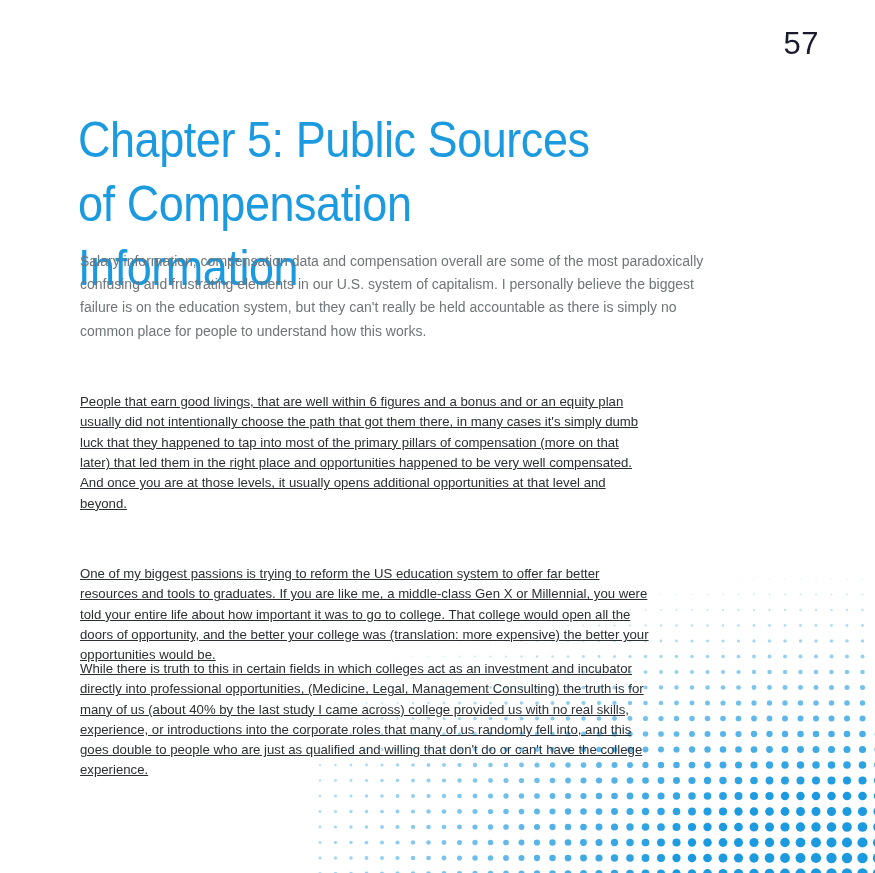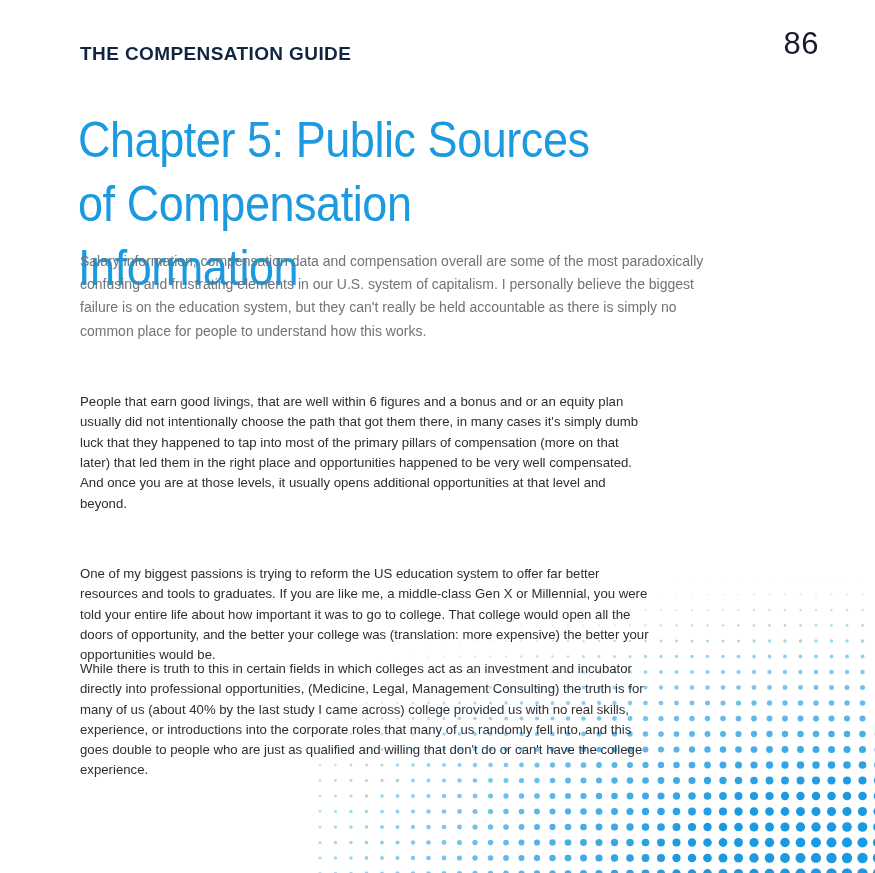--- a/index.html
+++ b/index.html
@@ -89,20 +89,21 @@
   }
 
   .body-block {
     position: absolute;
     left: 80px;
     width: 570px;
     font-size: 13.2px;
     line-height: 20.3px;
     color: #2b2f33;
     font-family: "Liberation Sans", sans-serif;
+    text-decoration: underline;
   }
 
   .body-block.b1 { top: 379px; }
   .body-block.b2 { top: 551px; }
   .body-block.b3 { top: 647px; margin-top: 12px; }
 </style>
 </head>
 <body>
 
 <div class="page">
@@ -827,23 +828,22 @@
       <circle cx="501.0" cy="346.0" r="5.10" fill="#1b9ae0" fill-opacity="1.00"></circle>
       <circle cx="516.5" cy="346.0" r="5.19" fill="#1b9ae0" fill-opacity="1.00"></circle>
       <circle cx="532.0" cy="346.0" r="5.20" fill="#1b9ae0" fill-opacity="1.00"></circle>
       <circle cx="547.5" cy="346.0" r="5.20" fill="#1b9ae0" fill-opacity="1.00"></circle>
       <circle cx="563.0" cy="346.0" r="5.20" fill="#1b9ae0" fill-opacity="1.00"></circle>
       <circle cx="578.5" cy="346.0" r="5.20" fill="#1b9ae0" fill-opacity="1.00"></circle>
     </svg>
 
   <div class="content">
 
-    <div class="page-number">86</div>
-
-    <div class="eyebrow">THE COMPENSATION GUIDE</div>
+    <div class="page-number">57</div>
+
 
     <h1 class="chapter-title">Chapter 5: Public Sources of Compensation Information</h1>
 
     <p class="lead">Salary information, compensation data and compensation overall are some of the most paradoxically confusing and frustrating elements in our U.S. system of capitalism. I personally believe the biggest failure is on the education system, but they can't really be held accountable as there is simply no common place for people to understand how this works.</p>
 
     <p class="body-block b1">People that earn good livings, that are well within 6 figures and a bonus and or an equity plan usually did not intentionally choose the path that got them there, in many cases it's simply dumb luck that they happened to tap into most of the primary pillars of compensation (more on that later) that led them in the right place and opportunities happened to be very well compensated. And once you are at those levels, it usually opens additional opportunities at that level and beyond.</p>
 
     <p class="body-block b2">One of my biggest passions is trying to reform the US education system to offer far better resources and tools to graduates. If you are like me, a middle-class Gen X or Millennial, you were told your entire life about how important it was to go to college. That college would open all the doors of opportunity, and the better your college was (translation: more expensive) the better your opportunities would be.</p>
 
     <p class="body-block b3">While there is truth to this in certain fields in which colleges act as an investment and incubator directly into professional opportunities, (Medicine, Legal, Management Consulting) the truth is for many of us (about 40% by the last study I came across) college provided us with no real skills, experience, or introductions into the corporate roles that many of us randomly fell into, and this goes double to people who are just as qualified and willing that don't do or can't have the college experience.</p>

